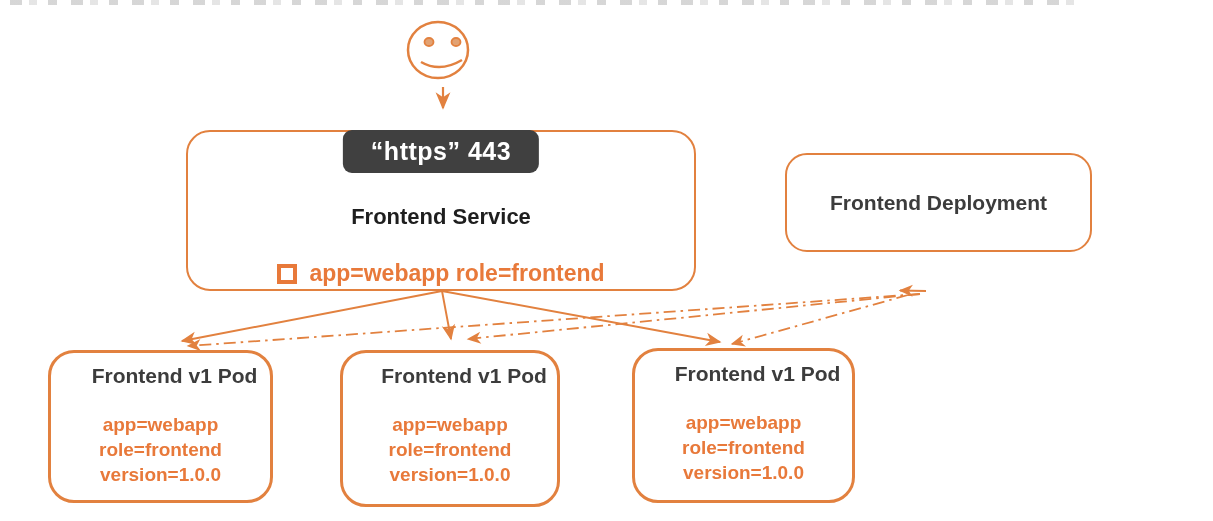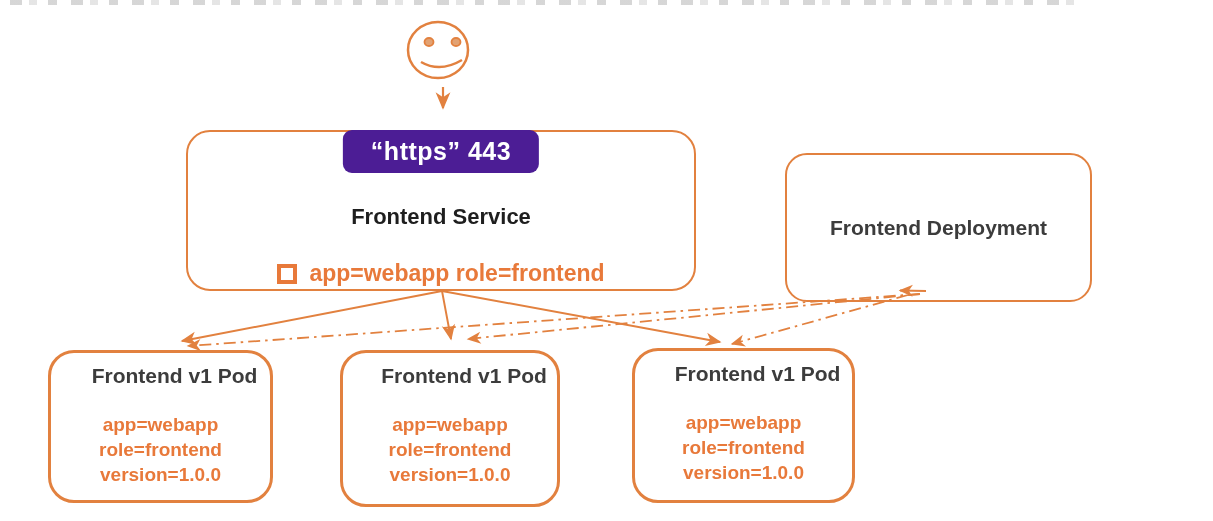--- a/index.html
+++ b/index.html
@@ -17,30 +17,30 @@
   .box {
     position:absolute; background:#ffffff; box-sizing:border-box;
     border:2.5px solid #E2813F; z-index:2;
   }
   .service {
     left:186px; top:130px; width:510px; height:161px; border-radius:24px;
     display:flex; flex-direction:column; align-items:center;
   }
   .badge {
     position:absolute; top:-2px; left:50%; transform:translateX(-50%);
-    background:#4c1d95; color:#ffffff; font-weight:bold; font-size:25px;
+    background:#404040; color:#ffffff; font-weight:bold; font-size:25px;
     padding:7px 28px; border-radius:9px; letter-spacing:.5px; z-index:3;
     white-space:nowrap;
   }
   .service-title { margin-top:72px; font-size:22px; font-weight:bold; color:#1E1E1E; }
   .selector-row { margin-top:30px; display:flex; align-items:center; gap:12px; }
   .sq { width:12px; height:12px; border:4.5px solid #E8793A; display:inline-block; }
   .selector-text { font-size:23px; font-weight:bold; color:#E8793A; }
   .deployment {
-    left:785px; top:153px; width:307px; height:149px; border-radius:22px;
+    left:785px; top:153px; width:307px; height:99px; border-radius:22px;
     display:flex; align-items:center; justify-content:center;
     font-size:21px; font-weight:bold; color:#3C3C3C;
   }
   .pod {
     border-radius:26px; border-width:3px;
     display:flex; flex-direction:column; align-items:center;
   }
   #pod1 { left:48px;  top:350px; width:225px; height:153px; }
   #pod2 { left:340px; top:350px; width:220px; height:157px; }
   #pod3 { left:632px; top:348px; width:223px; height:155px; }

